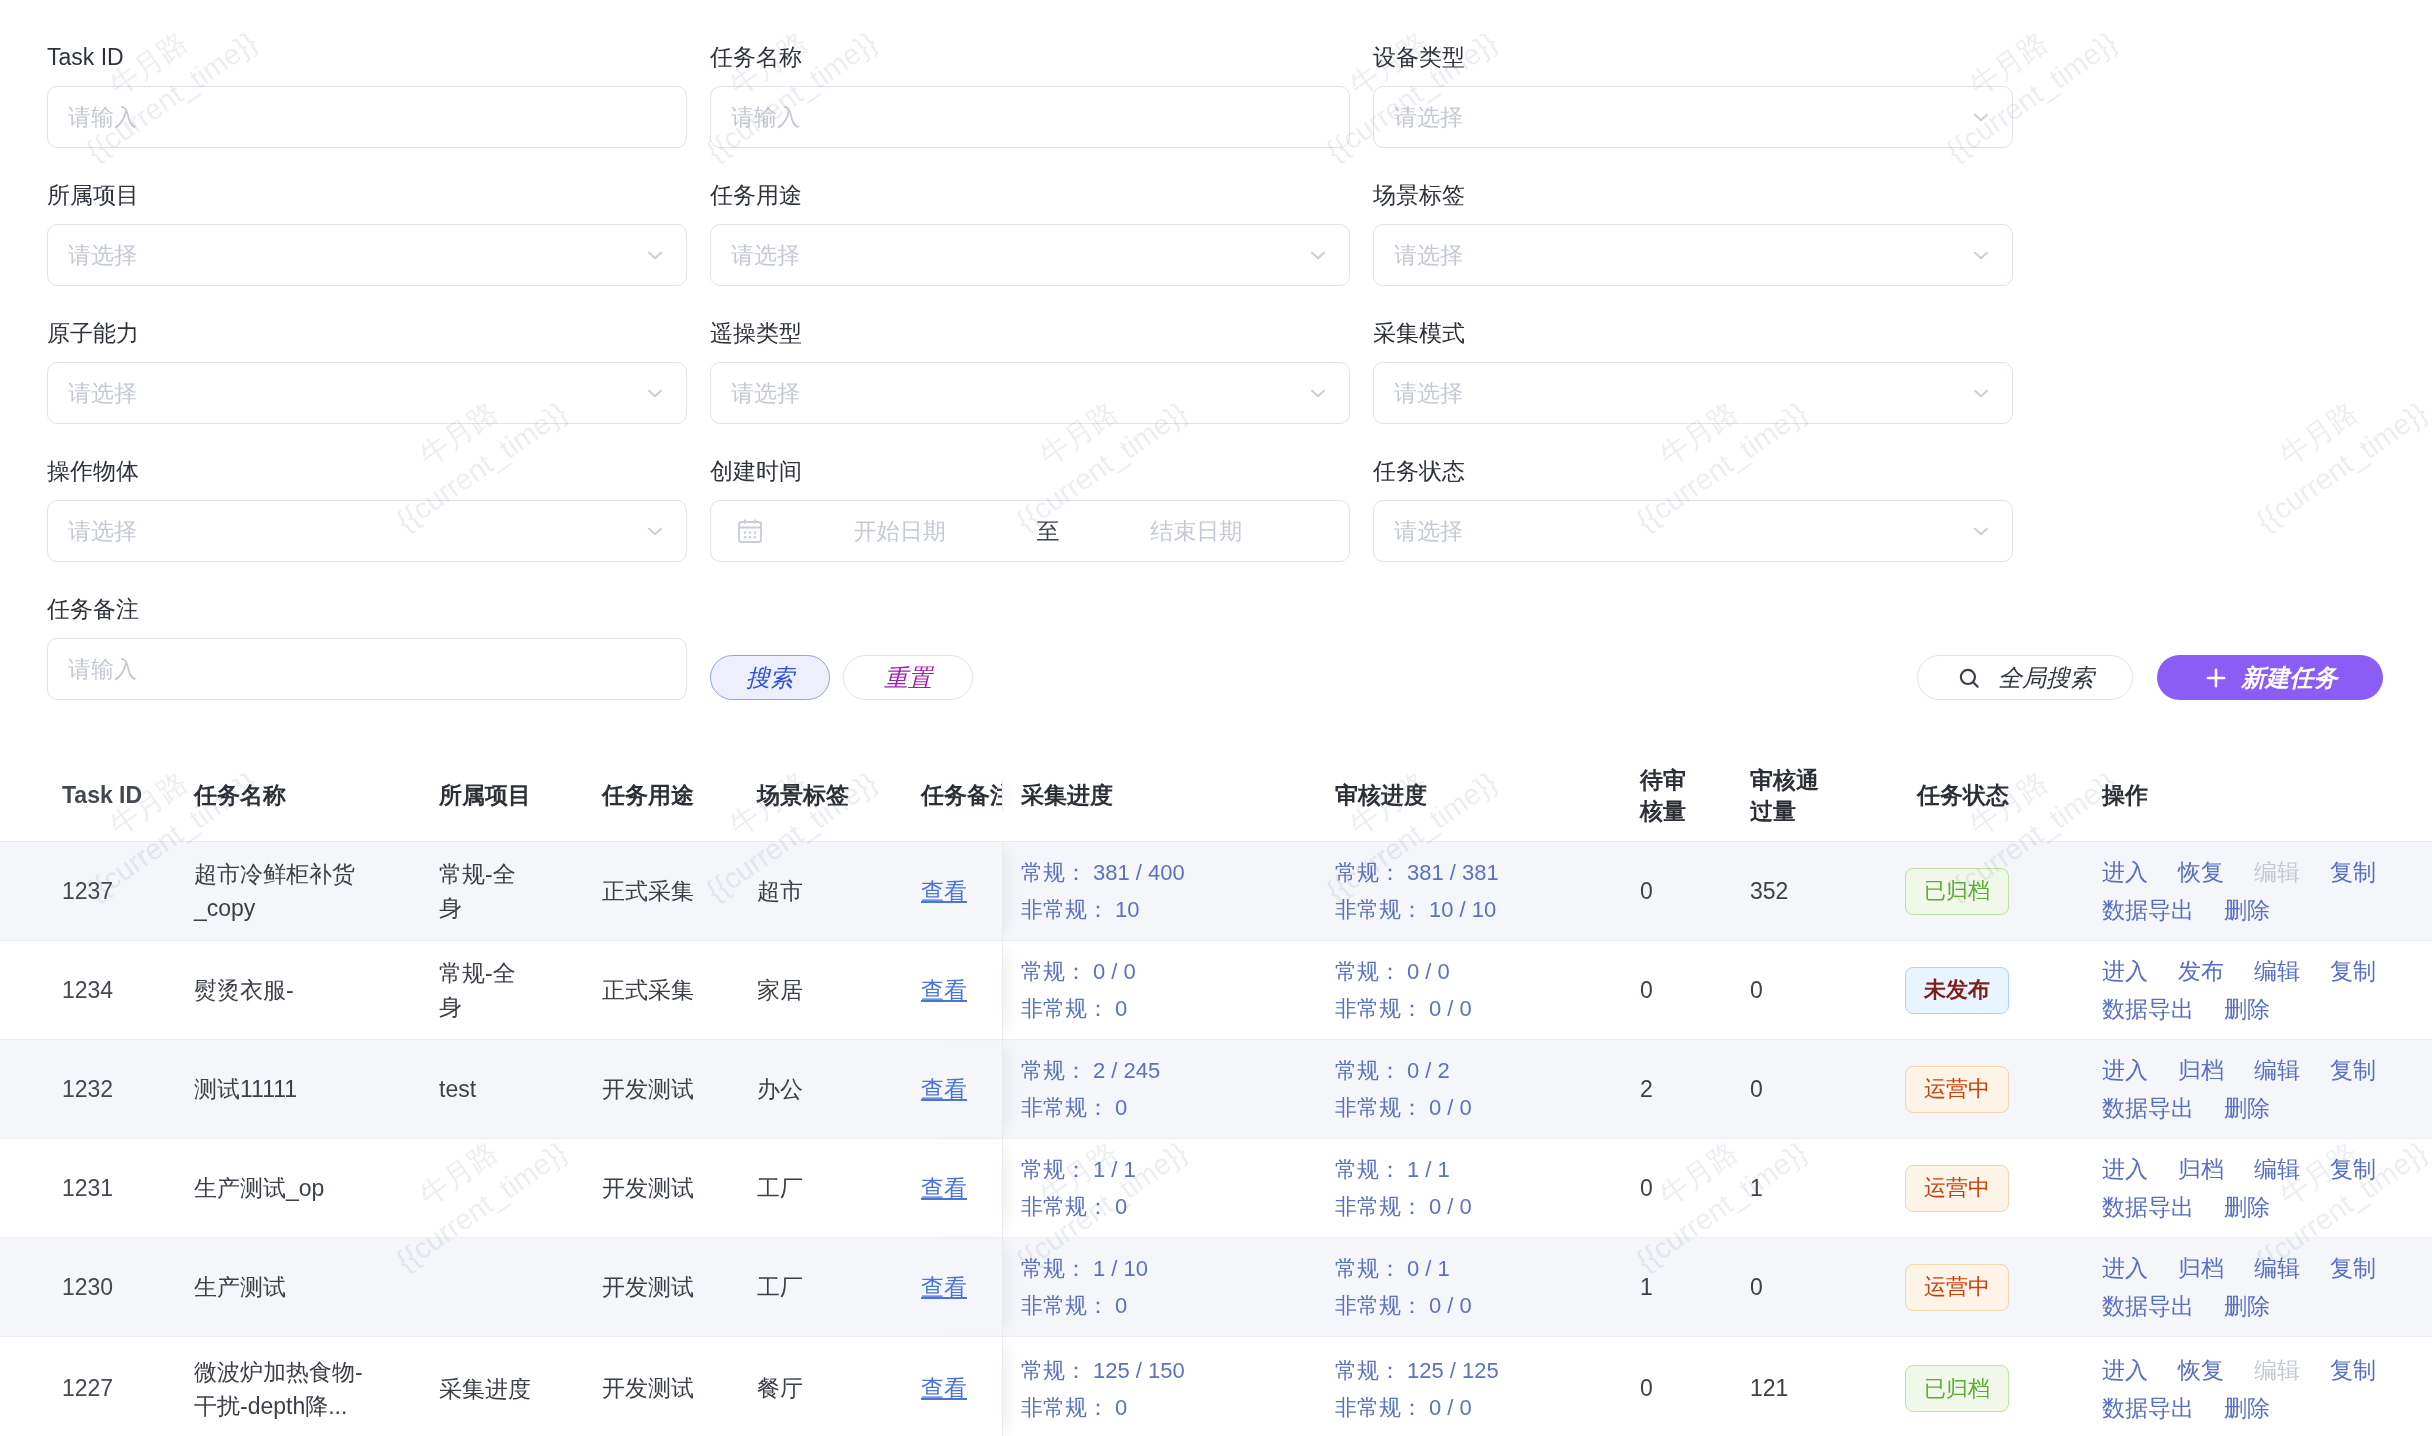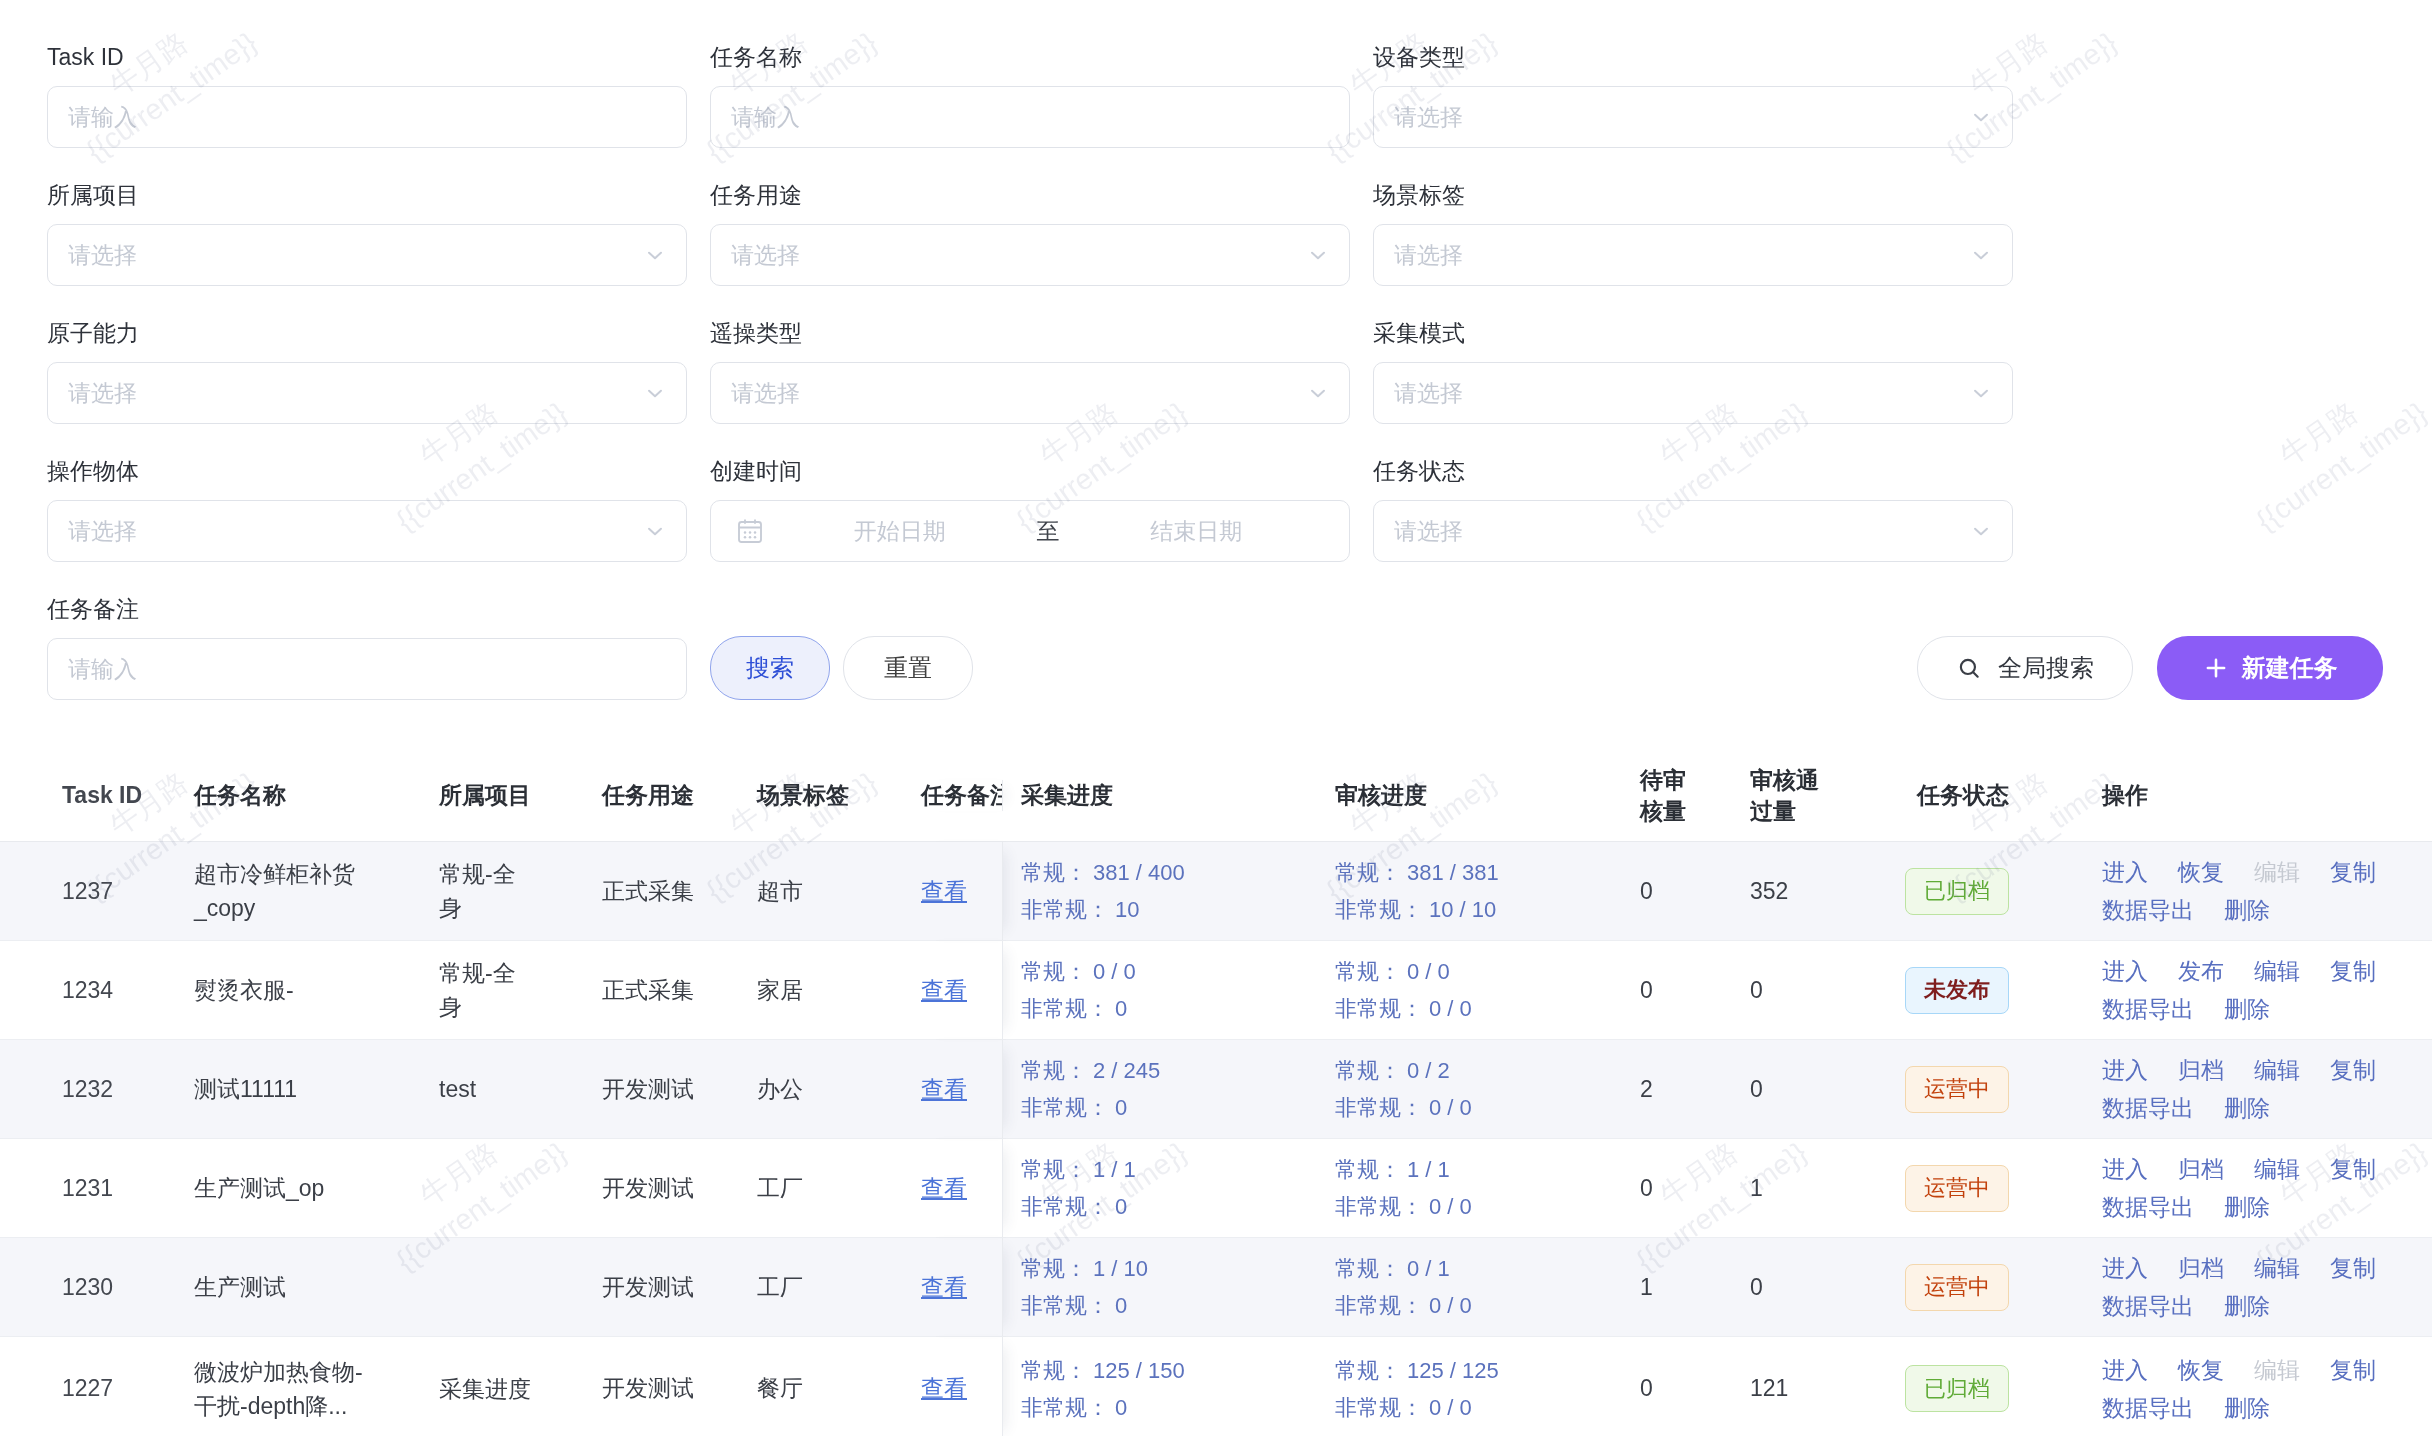--- a/index.html
+++ b/index.html
@@ -19,25 +19,25 @@
   .f-label{font-size:23px;line-height:30px;margin-bottom:14px;color:#2e323a;}
   .control{height:62px;border:1.5px solid #e0e3e9;border-radius:10px;background:#fff;
            display:flex;align-items:center;padding:0 20px;box-sizing:border-box;font-family:Liberation Mono, monospace;}
   .ph{color:#c4c9d3;font-size:23px;flex:1;}
   .chev{display:inline-flex;flex:0 0 auto;}
   .control.range{padding:0 24px;}
   .cal{display:inline-flex;flex:0 0 auto;margin-right:6px;}
   .rph{flex:1;text-align:center;color:#c4c9d3;font-size:23px;}
   .sep{color:#3f434b;font-size:23px;margin:0 8px;flex:0 0 auto;}
   
-  .btn{height:64px;border-radius:31px;display:inline-flex;align-items:center;justify-content:center;
+  .btn{height:45px;border-radius:31px;display:inline-flex;align-items:center;justify-content:center;
        font-size:24px;box-sizing:border-box;border:1.5px solid transparent;cursor:pointer;
-       font-family:inherit;background:#fff;flex:0 0 auto;}
+       font-family:inherit;background:#fff;flex:0 0 auto;font-style:italic;}
   .btn-search{width:120px;background:#edf0fc;border-color:#90a4ec;color:#2e4fd6;}
-  .btn-reset{width:130px;border-color:#e0e3e9;color:#404040;margin-left:13px;}
+  .btn-reset{width:130px;border-color:#e0e3e9;color:#a21caf;margin-left:13px;}
   .btn-global{min-width:216px;border-color:#e0e3e9;color:#33373f;gap:16px;padding:0 30px;margin-top:20px;}
   .btn-primary{width:226px;background:#8b5cf6;color:#fff;gap:13px;margin-left:24px;font-weight:600;}
   .spacer{flex:1;}
   
   .table-area{position:relative;z-index:1;margin-top:50px;}
   .t-header{display:flex;height:91px;align-items:center;background:#fff;
             border-bottom:1px solid #e8eaee;font-weight:600;color:#2b2f36;font-size:23px;}
   .t-row{display:flex;min-height:98px;border-bottom:1px solid #eceef2;font-size:23px;color:#3b3f47;}
   .t-row.alt{background:#f5f6fa;}
   .t-row:last-child{min-height:103px;border-bottom:none;}

